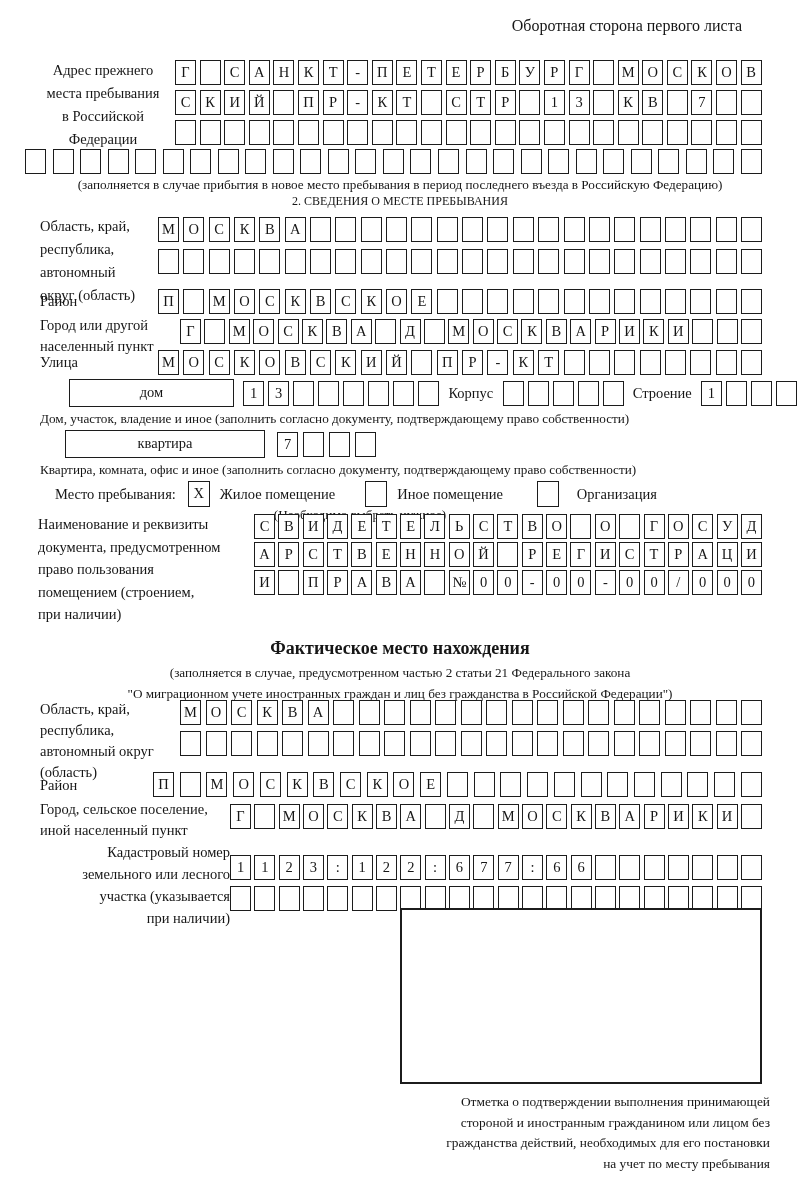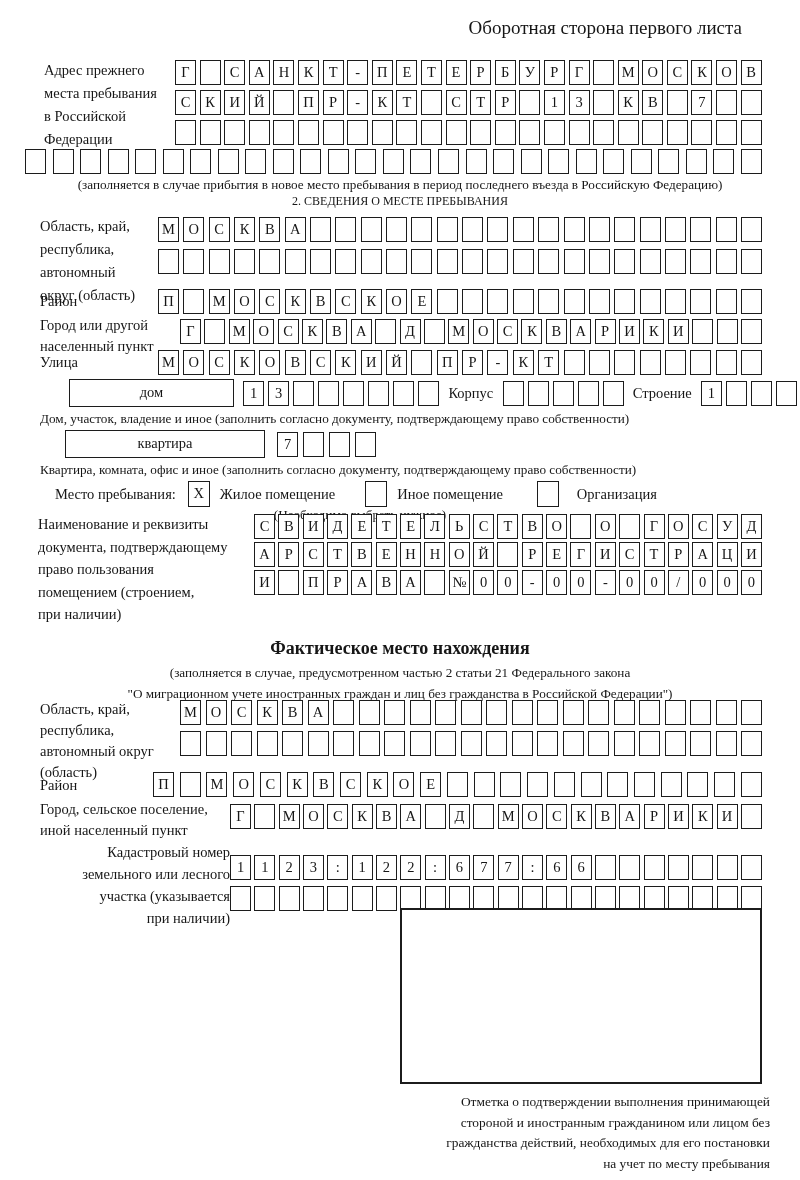--- a/index.html
+++ b/index.html
@@ -21,23 +21,23 @@
   .subtitle{font-weight:bold;font-size:18px;text-align:center;}
   .center{left:0;right:0;text-align:center;}
   .stamp{box-sizing:border-box;border:2px solid #1c1c1c;background:#fff;}
   .row{display:flex;align-items:center;}
 </style>
 </head>
 <body>
 
 <div id="page">
 
-  <div class="abs cap" style="top:17px;right:58px;font-size:19px;">Оборотная сторона первого листа</div>
-
-  <div class="abs lbl" style="left:44px;top:59px;width:134px;">
+  <div class="abs cap" style="top:17px;right:58px;font-size:16px;">Оборотная сторона первого листа</div>
+
+  <div class="abs lbl" style="left:36px;top:59px;width:134px;text-align:center;">
       <div>Адрес прежнего</div>
       <div>места пребывания</div>
       <div>в Российской</div>
       <div>Федерации</div>
     </div>
   <div class="abs cells" style="left:175px;top:60px;width:587px;">
       <span class="cell">Г</span>
       <span class="cell">&nbsp;</span>
       <span class="cell">С</span>
       <span class="cell">А</span>
@@ -340,21 +340,21 @@
     <span class="lbl" style="margin-left:10px;">Жилое помещение</span>
     <span class="ckbox" style="margin-left:30px;"></span>
     <span class="lbl" style="margin-left:10px;">Иное помещение</span>
     <span class="ckbox" style="margin-left:34px;"></span>
     <span class="lbl" style="margin-left:18px;">Организация</span>
   </div>
   <div class="abs cap" style="left:150px;top:507px;width:420px;text-align:center;">(Необходимо выбрать нужное)</div>
 
   <div class="abs lbl" style="left:38px;top:513px;width:216px;line-height:22.5px;">
       <div>Наименование и реквизиты</div>
-      <div>документа, подтверждающему</div>
+      <div>документа, предусмотренном</div>
       <div>право пользования</div>
       <div>помещением (строением,</div>
       <div>при наличии)</div>
     </div>
   <div class="abs cells" style="left:254px;top:514px;width:508px;">
       <span class="cell">С</span>
       <span class="cell">В</span>
       <span class="cell">И</span>
       <span class="cell">Д</span>
       <span class="cell">Е</span>

